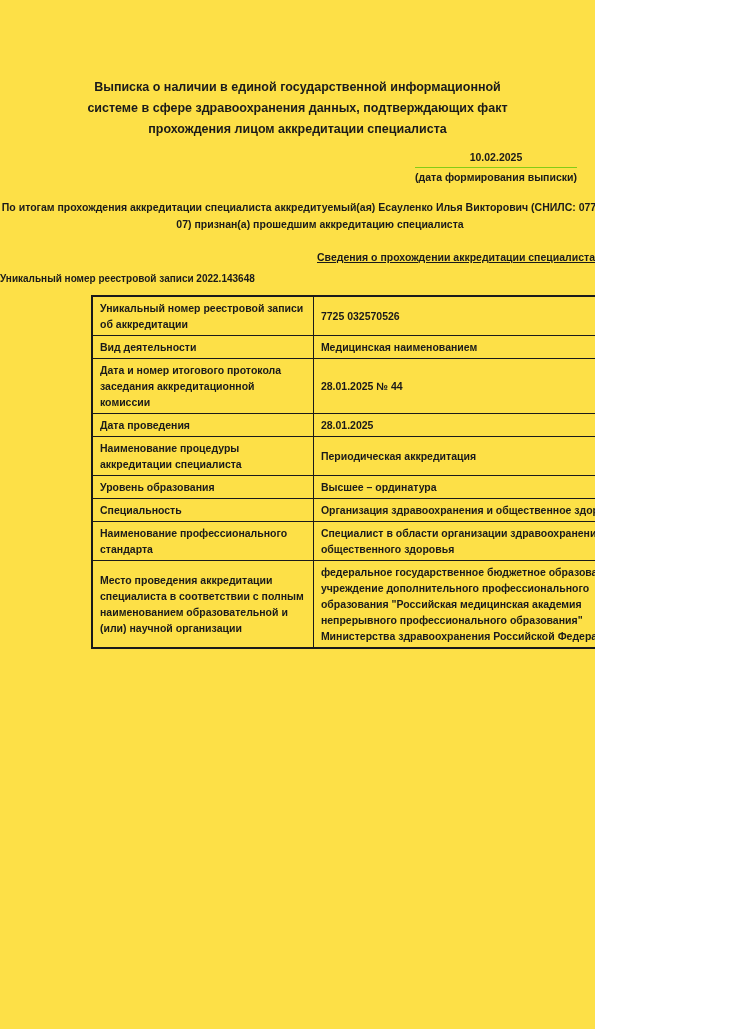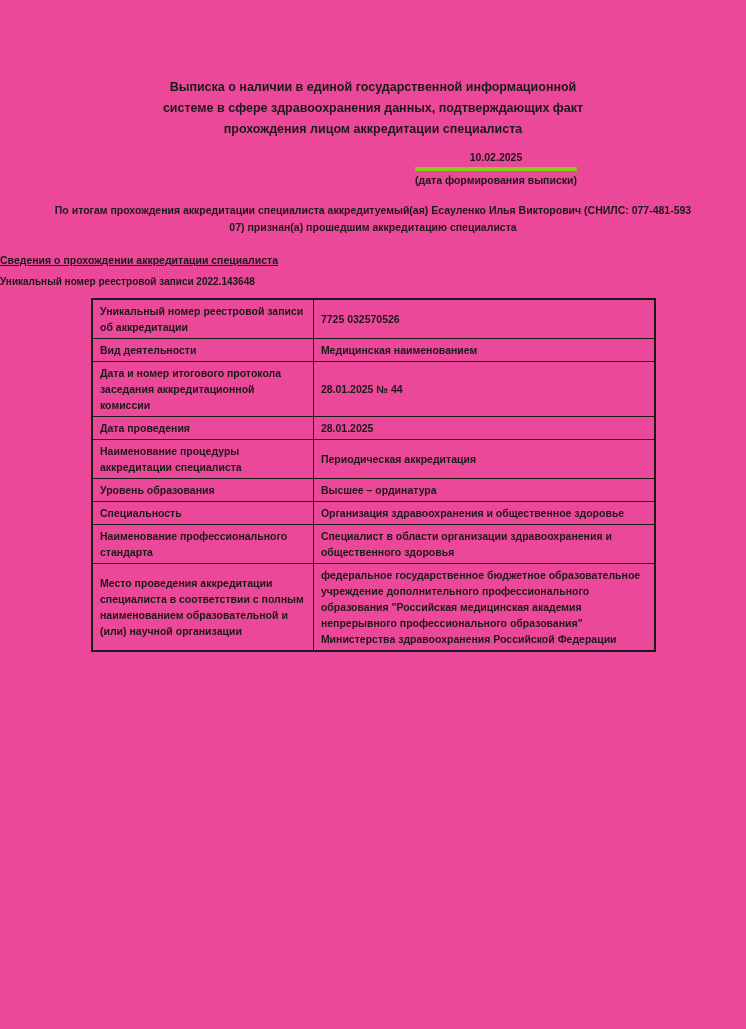--- a/index.html
+++ b/index.html
@@ -1,20 +1,20 @@
 <!DOCTYPE html>
 <html><head>
 <meta charset="utf-8">
 <style>
   * { margin: 0; padding: 0; box-sizing: border-box; }
   html, body { background: #ffffff; }
   .page {
-    width: 746px;
+    width: 595px;
     height: 1029px;
-    background: #ec4899;
+    background: #fde047;
     font-family: "Liberation Sans", sans-serif;
     font-weight: bold;
     color: #1a1a1a;
     padding-top: 77px;
     overflow: hidden;
   }
   .title {
     text-align: center;
     font-size: 12.5px;
     line-height: 21px;
@@ -23,36 +23,36 @@
     margin-top: 11px;
     margin-left: 415px;
     width: max-content;
     text-align: center;
     font-size: 10.5px;
     line-height: 13px;
   }
   .date-value {
     display: block;
     padding: 0 14px 3px 14px;
-    border-bottom: 4px solid #84cc16;
+    border-bottom: 1px solid #84cc16;
   }
   .date-caption {
     display: block;
     padding-top: 3px;
   }
   .intro {
     margin: 15px auto 0 auto;
     width: 640px;
     text-align: center;
     font-size: 10.5px;
     line-height: 17px;
   }
   .section-heading {
     margin-top: 18px;
-    text-align: left;
+    text-align: right;
     font-size: 10.5px;
     text-decoration: underline;
   }
   .registry-heading {
     margin-top: 10px;
     text-align: left;
     font-size: 10px;
   }
   table.acc-table {
     margin: 11px 0 0 91px;

